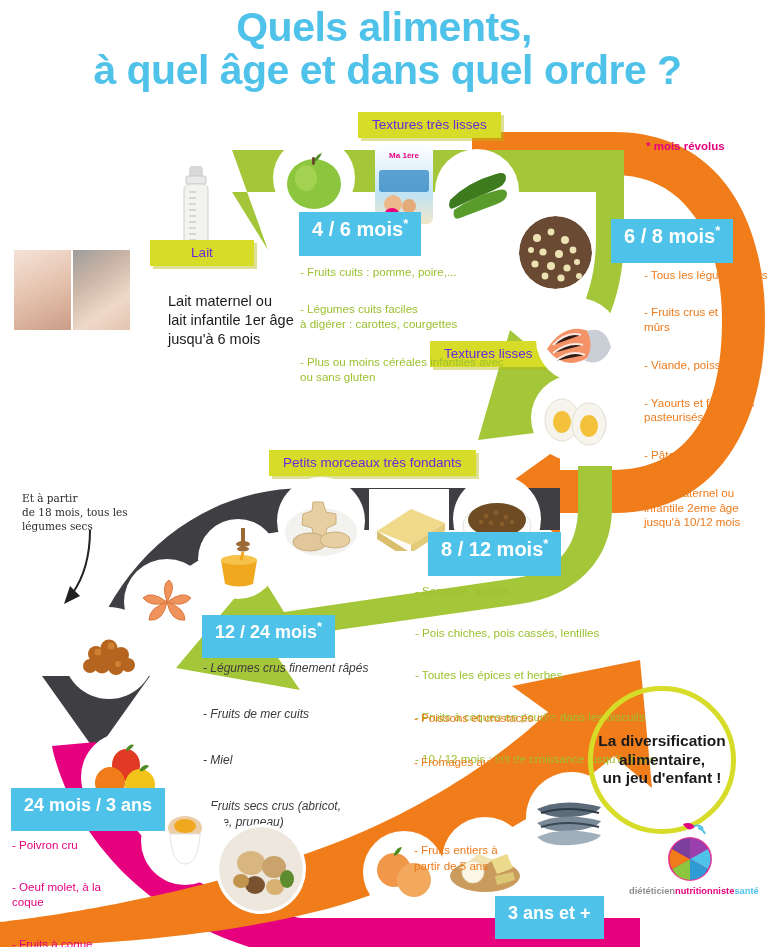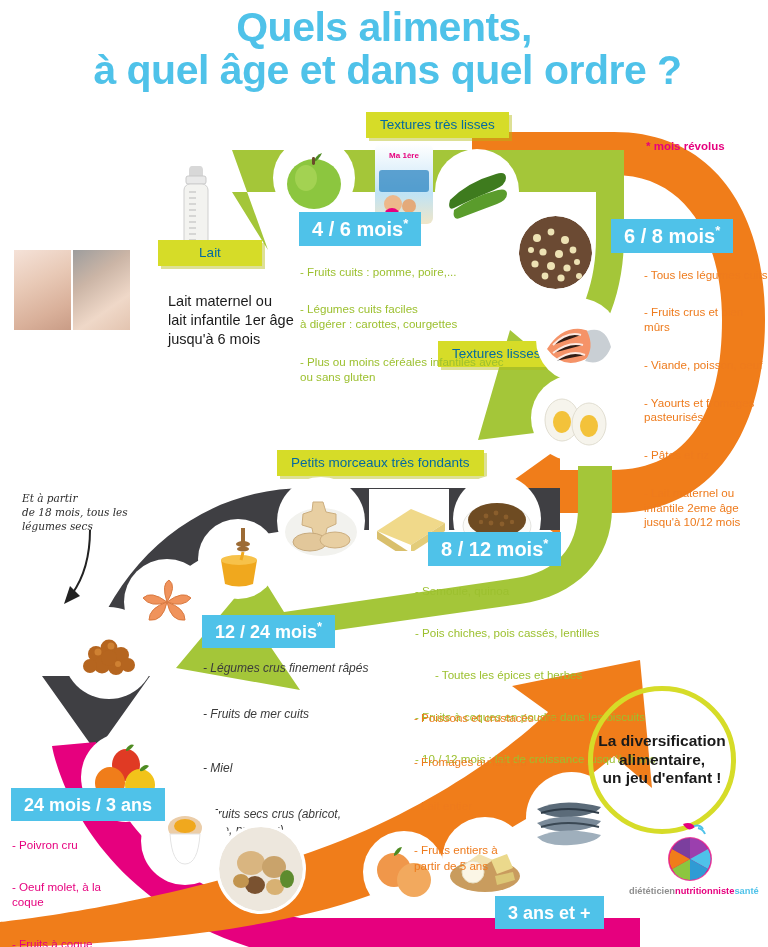--- a/index.html
+++ b/index.html
@@ -8,26 +8,26 @@
   .stage{position:absolute;left:0;top:0;width:768px;height:947px;}
   .abs{position:absolute;}
 
   
   .title{left:0;top:6px;width:768px;text-align:center;color:#4FC2E9;
          font-weight:bold;letter-spacing:-0.5px;line-height:1.06;}
   .title .l1{font-size:41px;display:block;}
   .title .l2{font-size:41px;display:block;padding-left:7px;}
 
   
-  .ylabel{background:#D6DC28;color:#0369a1;font-size:13.5px;
+  .ylabel{background:#D6DC28;color:#6d28d9;font-size:13.5px;
           padding:5px 14px 6px 14px;white-space:nowrap;
-          box-shadow:3px 3px 0 rgba(180,186,20,0.45);margin-left:8px;}
+          box-shadow:3px 3px 0 rgba(180,186,20,0.45);}
   
   .badge{background:#4FC2E9;color:#ffffff;white-space:nowrap;
-         padding:4px 13px 5px 13px;font-size:20px;font-weight:bold;}
+         padding:4px 13px 15px 13px;font-size:20px;font-weight:bold;}
   .badge sup{font-size:13px;vertical-align:super;font-weight:bold;}
   .badge.sm{font-size:18px;}
 
   
   .lst{font-size:11.6px;line-height:1.28;white-space:pre-line;}
   .lst div{margin-bottom:8px;}
   .lst.green{color:#9CC02F;}
   .lst.orange{color:#EE7B1D;}
   .lst.dark{color:#3b3b3b;}
   .lst.pink{color:#E6007E;}
@@ -35,21 +35,21 @@
   
   svg.arrows{position:absolute;left:0;top:0;width:768px;height:947px;}
 
   
   .pc{position:absolute;border-radius:50%;background:#fff;overflow:hidden;
       box-shadow:0 0 0 3px #fff;}
   .pc .inner{position:absolute;inset:0;border-radius:50%;overflow:hidden;}
   .rect{position:absolute;overflow:hidden;background:#fff;}
 
   .note-star{color:#E6007E;font-size:11.5px;font-weight:bold;}
-  .hand{font-family:"DejaVu Serif",serif;font-style:italic;font-size:10.5px;
+  .hand{font-family:"DejaVu Serif",serif;font-size:10.5px;
         color:#2b2b2b;line-height:1.35;white-space:pre-line;}
   .milk-txt{font-size:14.5px;color:#1b1b1b;line-height:1.3;white-space:pre-line;}
 
   .diversif{position:absolute;border:5px solid #D6DC28;border-radius:50%;
             background:transparent;}
   .diversif span{position:absolute;left:0;top:50%;width:100%;
             transform:translateY(-50%);text-align:center;
             font-size:15.5px;font-weight:bold;color:#1a1a1a;line-height:1.2;
             white-space:pre-line;}
   .logo-txt{font-size:9.3px;white-space:nowrap;font-weight:bold;}
@@ -268,21 +268,21 @@
     </div>
   </div>
 
   <div class="badge abs" style="left:428px;top:532px;">
     <span>8 / 12 mois</span><sup>*</sup>
   </div>
 
   <div class="lst green abs" style="left:415px;top:570px;width:340px;line-height:1.25;">
     <div style="margin-bottom:13px;">- Semoule, quinoa</div>
     <div style="margin-bottom:13px;">- Pois chiches, pois cassés, lentilles</div>
-    <div style="margin-bottom:13px;margin-left:20px;">- Toutes les épices et herbes</div>
+    <div style="margin-bottom:13px;">- Toutes les épices et herbes</div>
     <div style="margin-bottom:13px;">- Fruits à coques en poudre dans les biscuits</div>
     <div>- 10 / 12 mois : lait de croissance jusqu'à 3 ans</div>
   </div>
 
   <div class="hand abs" style="left:22px;top:491px;width:120px;">Et à partir
 de 18 mois, tous les
 légumes secs</div>
   <svg class="abs" style="left:60px;top:528px;" width="50" height="90" viewBox="0 0 50 90">
     <path d="M30 2 C30 30 22 52 12 66" stroke="#222" stroke-width="2" fill="none"></path>
     <path d="M4 76 L10 58 L20 68 Z" fill="#222"></path>
@@ -339,21 +339,21 @@
     </div>
   </div>
 
   <div class="badge abs sm" style="left:202px;top:615px;">
     <span>12 / 24 mois</span><sup>*</sup>
   </div>
 
   <div class="lst dark abs" style="left:203px;top:645px;width:180px;font-size:12px;line-height:1.3;font-style:italic;">
     <div style="margin-bottom:15px;">- Légumes crus finement râpés</div>
     <div style="margin-bottom:15px;">- Fruits de mer cuits</div>
-    <div style="margin-bottom:15px;margin-top:8px;">- Miel</div>
+    <div style="margin-bottom:15px;">- Miel</div>
     <div>- Fruits secs crus (abricot,
 figue, pruneau)</div>
   </div>
 
   <div class="pc" style="left:84px;top:735px;width:84px;height:84px;">
     <div class="inner" style="background:#fff;">
       <svg viewBox="0 0 84 84" width="84" height="84">
         <ellipse cx="42" cy="30" rx="14" ry="16" fill="#E03A24"></ellipse>
         <ellipse cx="26" cy="48" rx="15" ry="16" fill="#F07D1A"></ellipse>
         <ellipse cx="56" cy="50" rx="15" ry="16" fill="#F2C31A"></ellipse>

